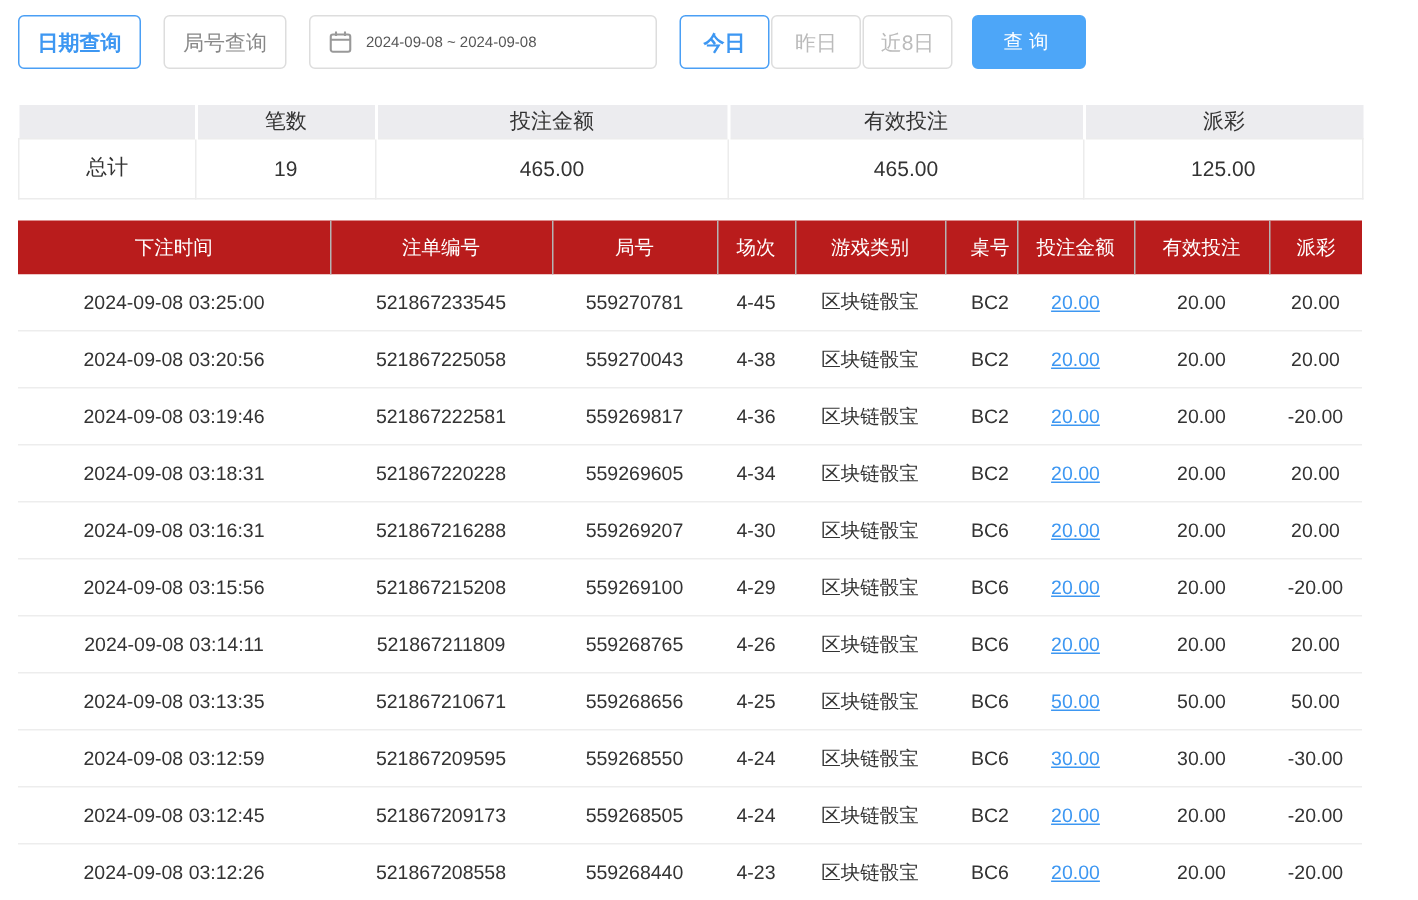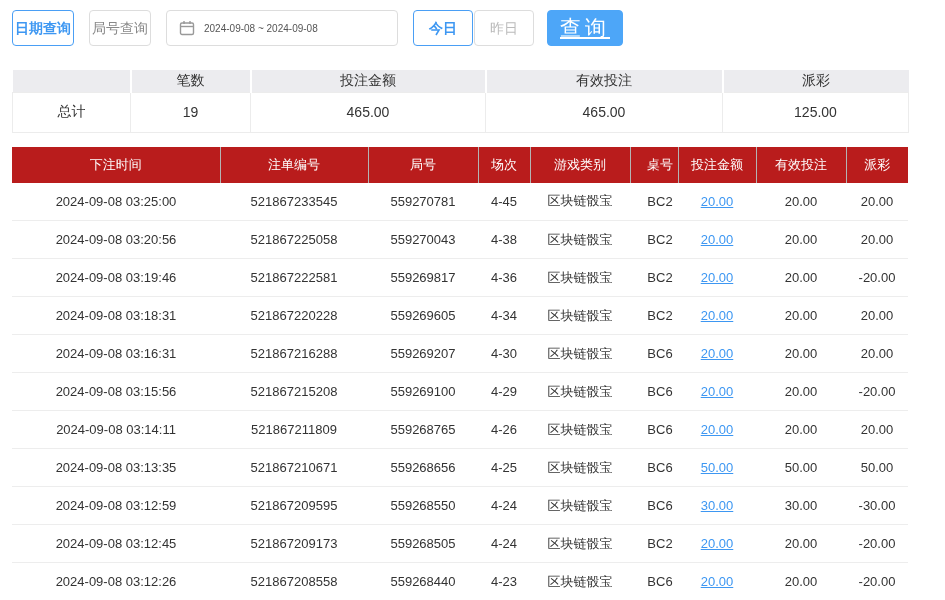--- a/index.html
+++ b/index.html
@@ -1,34 +1,34 @@
 <!DOCTYPE html>
 <html><head>
 <meta charset="utf-8">
 <style>
   * { box-sizing: border-box; margin: 0; padding: 0; }
   html, body { width: 945px; height: 600px; overflow: hidden; background: #fff;
     font-family: "Liberation Sans", "DejaVu Sans", sans-serif; color: #333; }
 
   
   .toolbar { display: flex; align-items: center; padding: 10px 0 0 12px; }
-  .btn { height: 36px; line-height: 34px; padding: 0 2px; border: 1px solid #ddd;
+  .btn { height: 36px; line-height: 34px; padding: 0 12px; border: 1px solid #ddd;
     border-radius: 4px; background: #fff; color: #888; font-size: 14px; cursor: pointer;
     font-family: inherit; }
   .btn-outline-active { border-color: #4a9ff5; color: #3d97f2; font-weight: bold; }
   .btn-date-query { margin-right: 15px; }
   .date-picker { display: flex; align-items: center; gap: 9px; height: 36px; width: 232px;
     border: 1px solid #ddd; border-radius: 4px; padding: 0 12px; margin-right: 15px;
     color: #555; font-size: 10px; cursor: pointer; }
   .seg { display: flex; margin-right: 13px; }
   .seg .btn { width: 60px; padding: 0; text-align: center; border-radius: 4px; }
   .seg .btn + .btn { margin-left: 1px; }
   .seg .btn.muted { color: #bbb; }
   .btn-primary { background: #4da6f8; border: 1px solid #4da6f8; color: #fff; width: 76px;
-    padding: 0; text-align: center; font-size: 21px; letter-spacing: 4px; text-decoration: underline; }
+    padding: 0; text-align: center; font-size: 13px; letter-spacing: 4px; }
 
   
   table { border-collapse: collapse; table-layout: fixed; margin-left: 12px; width: 896px; }
 
   
   .summary { margin-top: 24px; font-size: 14px; }
   .summary th { background: #ececef; height: 22px; font-weight: 400; color: #333;
     border-right: 2px solid #fff; text-align: center; }
   .summary th:last-child { border-right: none; }
   .summary td { height: 40px; text-align: center; border: 1px solid #ececec; color: #333; }
@@ -71,20 +71,21 @@
       <line x1="1.5" y1="6.5" x2="14.5" y2="6.5" stroke="#999" stroke-width="1.4"></line>
       <line x1="5" y1="1" x2="5" y2="4" stroke="#999" stroke-width="1.4"></line>
       <line x1="11" y1="1" x2="11" y2="4" stroke="#999" stroke-width="1.4"></line>
     </svg>
     <span>2024-09-08 ~ 2024-09-08</span>
   </div>
 
   <div class="seg">
     <button class="btn btn-outline-active">今日</button>
     <button class="btn muted">昨日</button>
+    <button class="btn muted">近8日</button>
   </div>
 
   <button class="btn btn-primary">查询</button>
 </div>
 
 <table class="summary">
   <thead>
     <tr>
       <th></th>
       <th>笔数</th>

